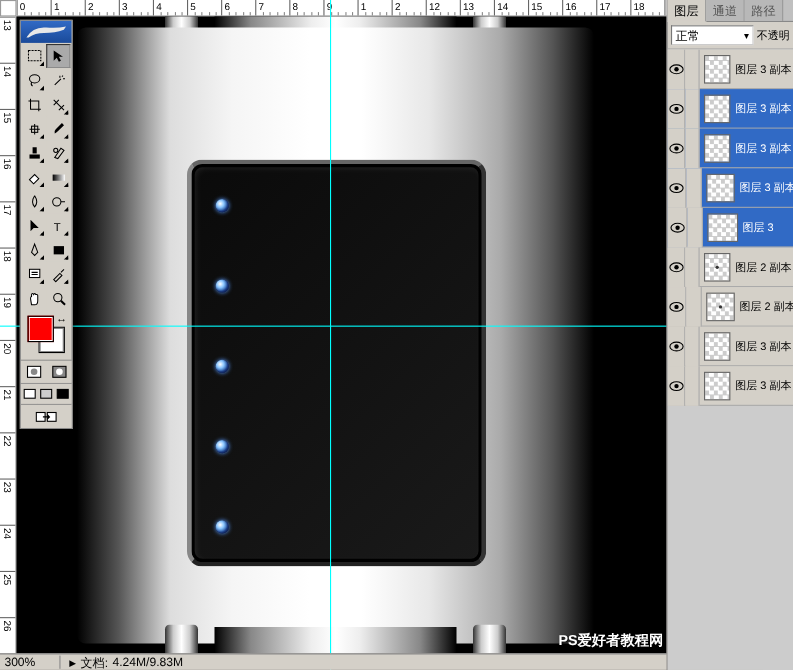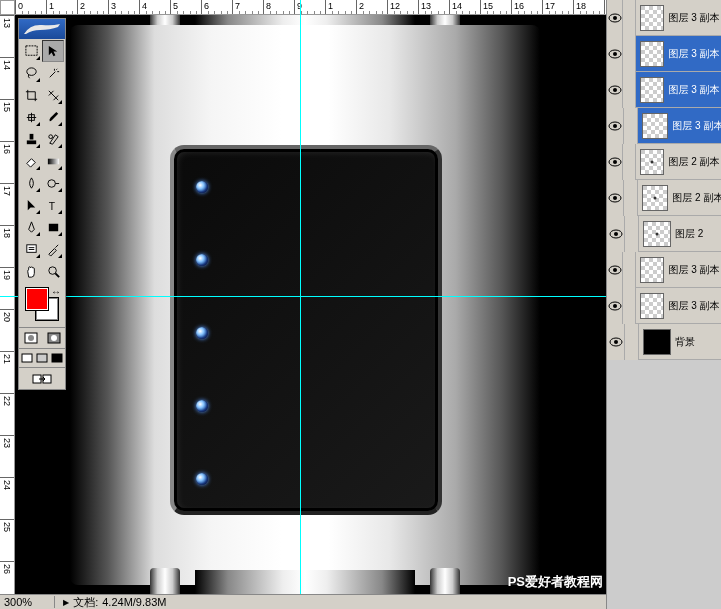--- a/index.html
+++ b/index.html
@@ -478,20 +478,29 @@
   <div class="jump">
       <svg width="20" height="14" viewBox="0 0 20 14">
         <rect x="1" y="3" width="8" height="8" fill="#fff" stroke="#000"></rect>
         <rect x="11" y="3" width="8" height="8" fill="#fff" stroke="#000"></rect>
         <path d="M7 7 L13 7 M11 5 L13 7 L11 9" stroke="#000" fill="none"></path>
       </svg>
     </div>
 </div>
 
 <div class="layers-panel">
+  <div class="panel-tabs">
+    <div class="panel-tab active">图层</div>
+    <div class="panel-tab inactive">通道</div>
+    <div class="panel-tab inactive">路径</div>
+  </div>
+  <div class="blend-row">
+    <div class="blend-select">正常</div>
+    <span class="opacity-label">不透明</span>
+  </div>
   <div class="layers-list" id="layers-list">
       <div class="layer">
         <div class="vis-col">
           <svg class="eye" viewBox="0 0 14 10">
             <ellipse cx="7" cy="5" rx="6" ry="4" fill="none" stroke="#000"></ellipse>
             <circle cx="7" cy="5" r="2" fill="#000"></circle>
           </svg>
         </div>
         <div class="link-col"></div>
         <div class="thumb"></div>
@@ -523,20 +532,31 @@
         <div class="vis-col">
           <svg class="eye" viewBox="0 0 14 10">
             <ellipse cx="7" cy="5" rx="6" ry="4" fill="none" stroke="#000"></ellipse>
             <circle cx="7" cy="5" r="2" fill="#000"></circle>
           </svg>
         </div>
         <div class="link-col"></div>
         <div class="thumb"></div>
         <div class="layer-name">图层 3 副本</div>
       </div>
+      <div class="layer selected">
+        <div class="vis-col">
+          <svg class="eye" viewBox="0 0 14 10">
+            <ellipse cx="7" cy="5" rx="6" ry="4" fill="none" stroke="#000"></ellipse>
+            <circle cx="7" cy="5" r="2" fill="#000"></circle>
+          </svg>
+        </div>
+        <div class="link-col"></div>
+        <div class="thumb"></div>
+        <div class="layer-name">图层 3</div>
+      </div>
       <div class="layer">
         <div class="vis-col">
           <svg class="eye" viewBox="0 0 14 10">
             <ellipse cx="7" cy="5" rx="6" ry="4" fill="none" stroke="#000"></ellipse>
             <circle cx="7" cy="5" r="2" fill="#000"></circle>
           </svg>
         </div>
         <div class="link-col"></div>
         <div class="thumb">
           <div class="dot"></div>
@@ -557,57 +577,33 @@
         <div class="layer-name">图层 2 副本</div>
       </div>
       <div class="layer">
         <div class="vis-col">
           <svg class="eye" viewBox="0 0 14 10">
             <ellipse cx="7" cy="5" rx="6" ry="4" fill="none" stroke="#000"></ellipse>
             <circle cx="7" cy="5" r="2" fill="#000"></circle>
           </svg>
         </div>
         <div class="link-col"></div>
-        <div class="thumb">
-          <div class="dot"></div>
-        </div>
-        <div class="layer-name">图层 2</div>
-      </div>
-      <div class="layer">
-        <div class="vis-col">
-          <svg class="eye" viewBox="0 0 14 10">
-            <ellipse cx="7" cy="5" rx="6" ry="4" fill="none" stroke="#000"></ellipse>
-            <circle cx="7" cy="5" r="2" fill="#000"></circle>
-          </svg>
-        </div>
-        <div class="link-col"></div>
         <div class="thumb"></div>
         <div class="layer-name">图层 3 副本 3</div>
       </div>
       <div class="layer">
         <div class="vis-col">
           <svg class="eye" viewBox="0 0 14 10">
             <ellipse cx="7" cy="5" rx="6" ry="4" fill="none" stroke="#000"></ellipse>
             <circle cx="7" cy="5" r="2" fill="#000"></circle>
           </svg>
         </div>
         <div class="link-col"></div>
         <div class="thumb"></div>
         <div class="layer-name">图层 3 副本 2</div>
-      </div>
-      <div class="layer">
-        <div class="vis-col">
-          <svg class="eye" viewBox="0 0 14 10">
-            <ellipse cx="7" cy="5" rx="6" ry="4" fill="none" stroke="#000"></ellipse>
-            <circle cx="7" cy="5" r="2" fill="#000"></circle>
-          </svg>
-        </div>
-        <div class="link-col"></div>
-        <div class="thumb black"></div>
-        <div class="layer-name">背景</div>
       </div>
     </div>
 </div>
 
 <div class="statusbar">
   <div class="status-zoom">300%</div>
   <div class="status-doc">
     <span class="status-arrow">▶</span>
     <span>文档:</span>
     <span>4.24M/9.83M</span>

